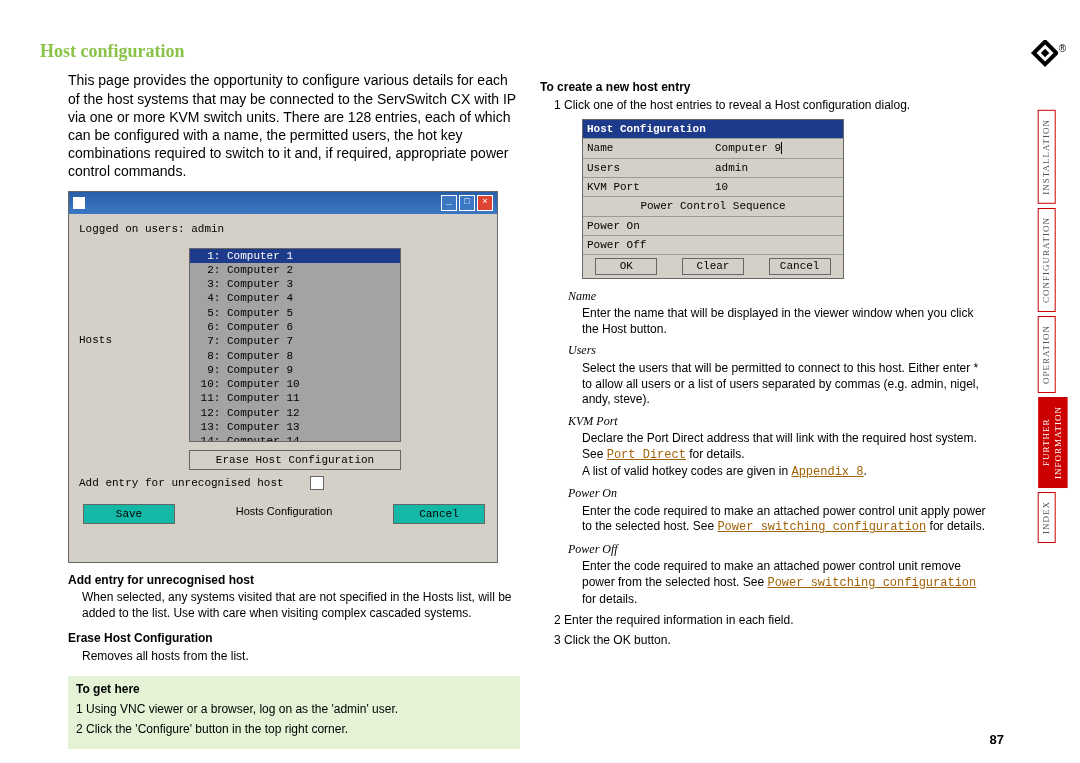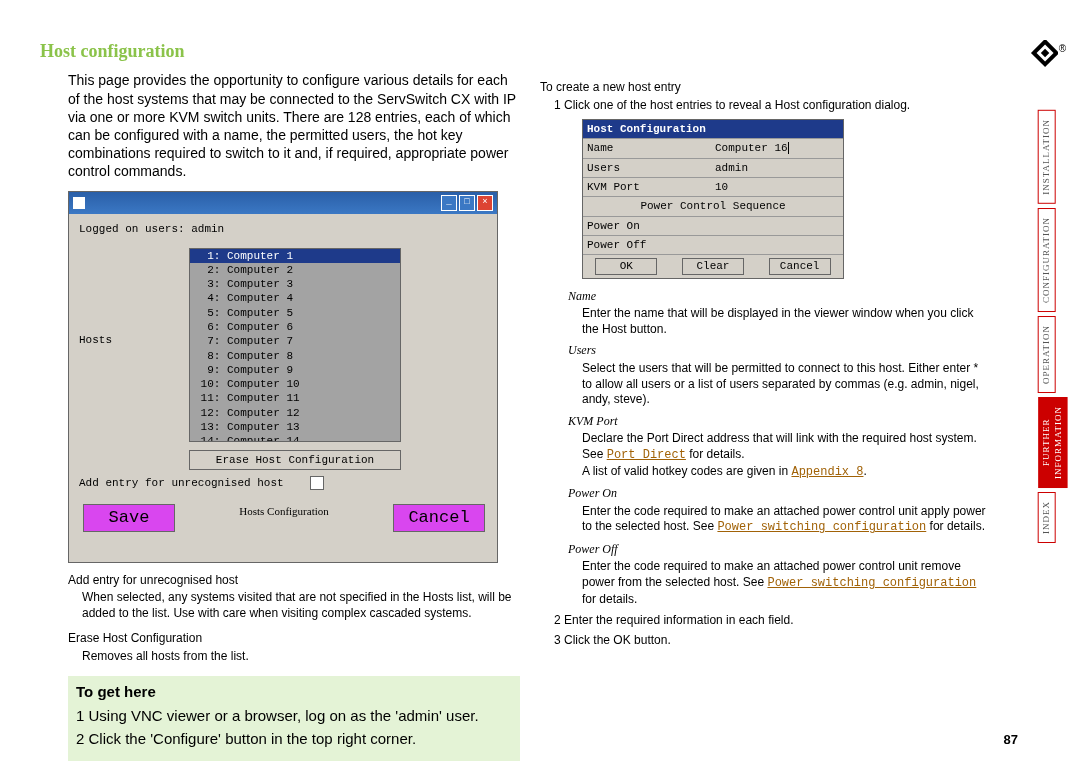--- a/index.html
+++ b/index.html
@@ -22,28 +22,28 @@
   .left-col { width: 480px; }
   .right-col { width: 450px; padding-top: 35px;}
   h1 {
     font-family: Georgia, serif;
     font-size: 18px;
     font-weight: bold;
     color: #8bc34a;
     margin: 5px 0 8px 0;
   }
   .intro { margin-left: 28px; font-size: 14px; }
-  .subhead { font-weight: normal; margin: 10px 0 2px 28px; }
+  .subhead { font-weight: bold; margin: 10px 0 2px 28px; }
   .subtext { margin-left: 42px; margin-bottom:4px;}
   .italic-head { font-style: italic; font-family: Georgia, serif; margin: 6px 0 2px 28px; }
   .green-box {
     background: #e4f3d6;
     margin: 12px 0 0 28px;
     padding: 6px 8px 8px 8px;
-    font-size: 15px;
+    font-size: 12px;
   }
   .green-box-title { font-weight: bold; margin-bottom:4px;}
   .num-line { margin-left: 14px; text-indent:-14px; margin-bottom:4px;}
   .link { color: #a16207; text-decoration: underline; cursor:pointer;font-family:Liberation Mono, monospace;}
 
   
   .win1 {
     width: 428px;
     height: 370px;
     border: 1px solid #666;
@@ -72,22 +72,22 @@
   .list-box{
     width:210px;height:192px;border:1px solid #666;background:#a3a3a3;
     overflow:hidden;
   }
   .list-item{padding:0 4px; white-space:pre;}
   .list-item.sel{background:#1e3a8a;color:#fff;}
   .erase-btn{ margin: 8px 0 6px 110px; width:210px; border:1px solid #666; background:#d4d0c8; text-align:center; padding:2px 0; font-family:'Courier New',monospace; font-size:11px;}
   .add-row{margin-top:6px;}
   .add-row .chk{display:inline-block;width:12px;height:12px;border:1px solid #666; background:#fff; margin-left:20px; vertical-align:middle;}
   .bot-btns{display:flex;justify-content:space-between; margin-top:14px; padding:0 4px;}
-  .bot-btn{width:90px;border:1px solid #666;background:#d946ef;text-align:center;padding:2px 0;font-family:'Courier New',monospace;font-size:17px;}
-  .mid-label{font-family:Liberation Serif, serif;font-size:11px;}
+  .bot-btn{width:90px;border:1px solid #666;background:#14b8a6;text-align:center;padding:2px 0;font-family:'Courier New',monospace;font-size:11px;}
+  .mid-label{font-family:Liberation Sans, sans-serif;font-size:11px;}
 
   
   .win2{
     width:260px;border:1px solid #666;margin:6px 0 10px 42px;
     background:#d4d0c8;font-family:'Courier New',monospace;font-size:11px;
   }
   .win2-title{background:#1e3a8a;color:#fff;padding:2px 4px;font-weight:bold;}
   .w2-row{display:flex;border-top:1px solid #999;}
   .w2-l{width:120px;padding:2px 4px;}
   .w2-r{flex:1;padding:2px 4px;background:#d4d0c8;}
@@ -101,21 +101,21 @@
   }
   .tab{
     writing-mode:vertical-rl; transform:rotate(180deg);
     font-family:Georgia,serif; font-size:9px; letter-spacing:1px;
     border:1px solid #c00; padding:8px 2px; margin-bottom:4px;
     text-align:center; color:#555;
   }
   .tab.active{background:#c00;color:#fff;}
   .logo{position:absolute;right:22px;top:40px;}
   .logo svg{width:40px;height:40px;}
-  .page-num{position:absolute;right:62px;bottom:14px;font-weight:bold;font-size:13px;}
+  .page-num{position:absolute;right:76px;bottom:14px;font-weight:bold;font-size:13px;}
   .reg{position:absolute;right:14px;top:42px;font-size:10px;}
 </style>
 </head>
 <body>
 
 <div class="page">
   <div class="left-col">
     <h1>Host configuration</h1>
     <div class="intro">This page provides the opportunity to configure various details for each of the host systems that may be connected to the ServSwitch CX with IP via one or more KVM switch units. There are 128 entries, each of which can be configured with a name, the permitted users, the hot key combinations required to switch to it and, if required, appropriate power control commands.</div>
 
@@ -176,21 +176,21 @@
 
   <div class="right-col">
     <div class="subhead" style="margin-left:0">To create a new host entry</div>
     <div class="num-line" style="margin-left:28px">1  Click one of the host entries to reveal a Host configuration dialog.</div>
 
     <div class="win2">
       <div class="win2-title">Host Configuration</div>
       <div id="w2rows">
           <div class="w2-row">
             <div class="w2-l">Name</div>
-            <div class="w2-r"><span class="w2-input">Computer 16</span></div>
+            <div class="w2-r"><span class="w2-input">Computer 9</span></div>
           </div>
           <div class="w2-row">
             <div class="w2-l">Users</div>
             <div class="w2-r">admin</div>
           </div>
           <div class="w2-row">
             <div class="w2-l">KVM Port</div>
             <div class="w2-r">10</div>
           </div>
           <div class="w2-row">

